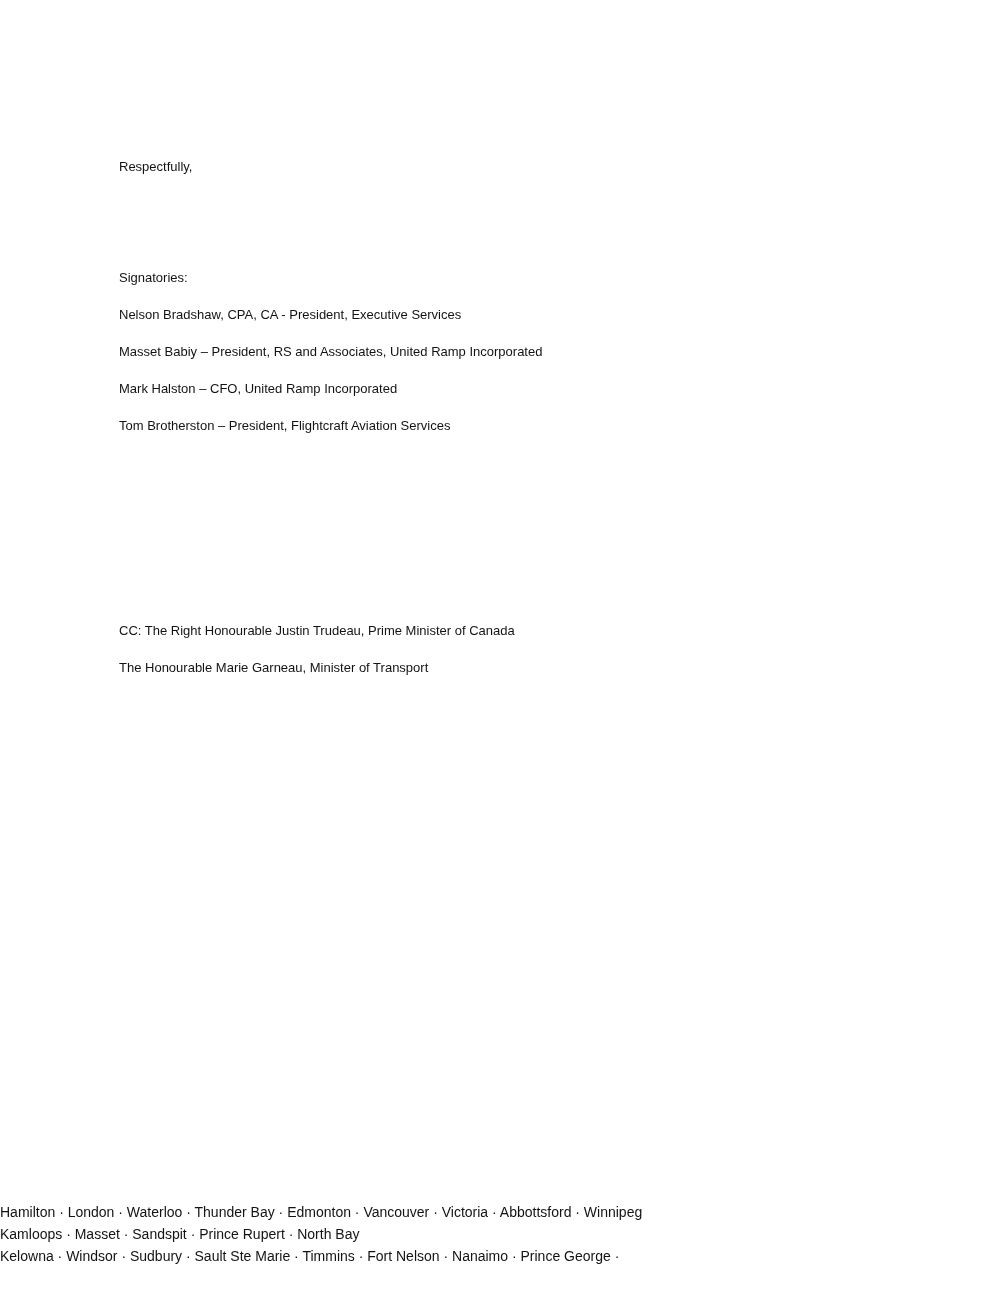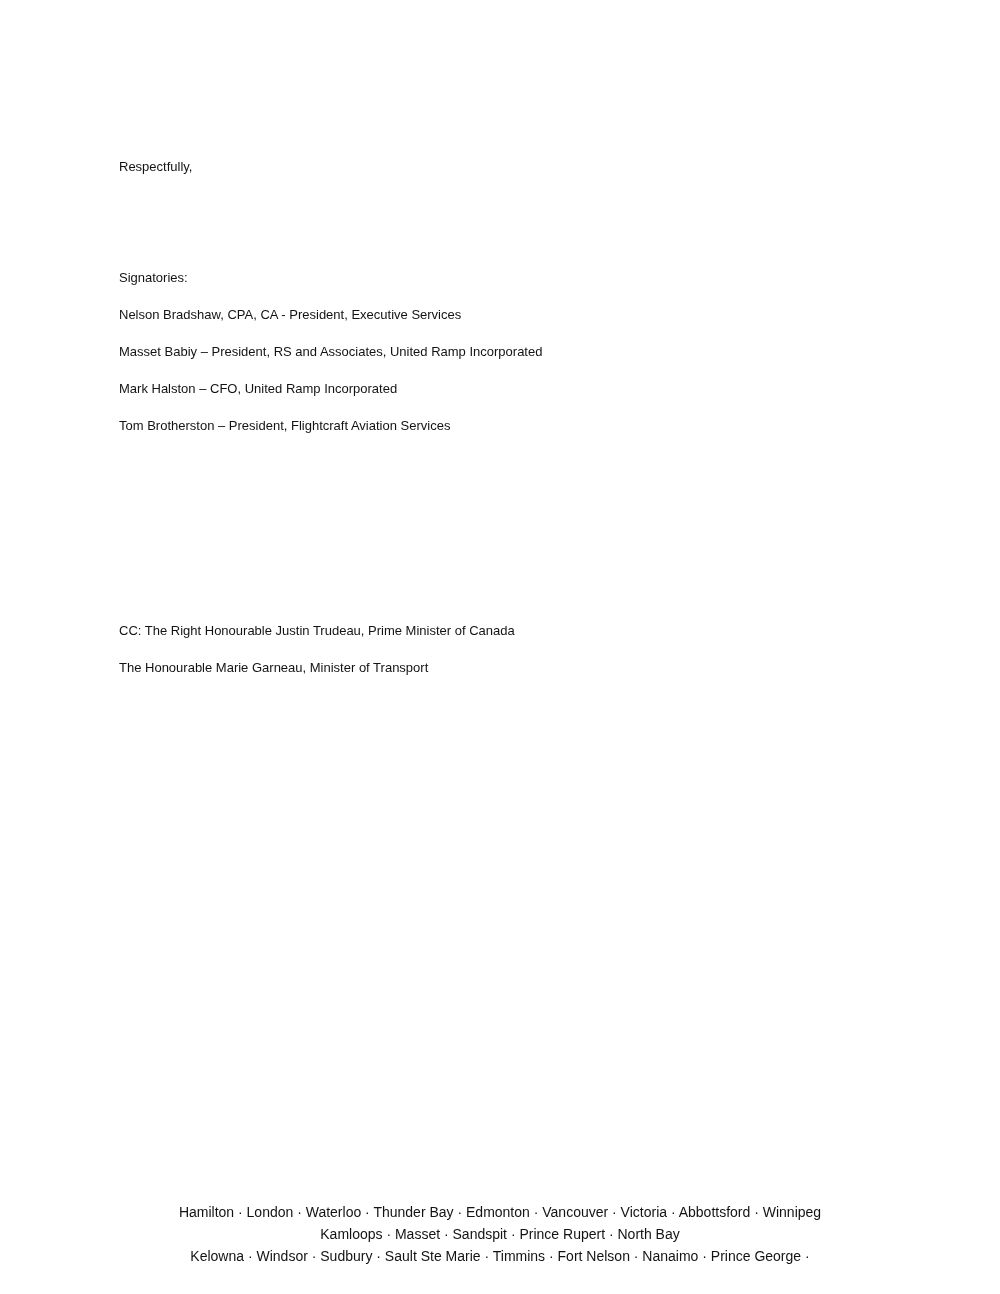--- a/index.html
+++ b/index.html
@@ -28,21 +28,20 @@
     white-space: nowrap;
   }
   .closing-block   { top: 156px; }
   .sign-block      { top: 267px; }
   .cc-block        { top: 613px; margin-top: 7px; }
   .footer-block {
     position: absolute;
     left: 0;
     right: 0;
     top: 1201px;
-    text-align: center;
   }
   .footer-block p {
     margin: 0;
     font-size: 14px;
     line-height: 22px;
     white-space: nowrap;
   }
 </style>
 </head>
 <body>

